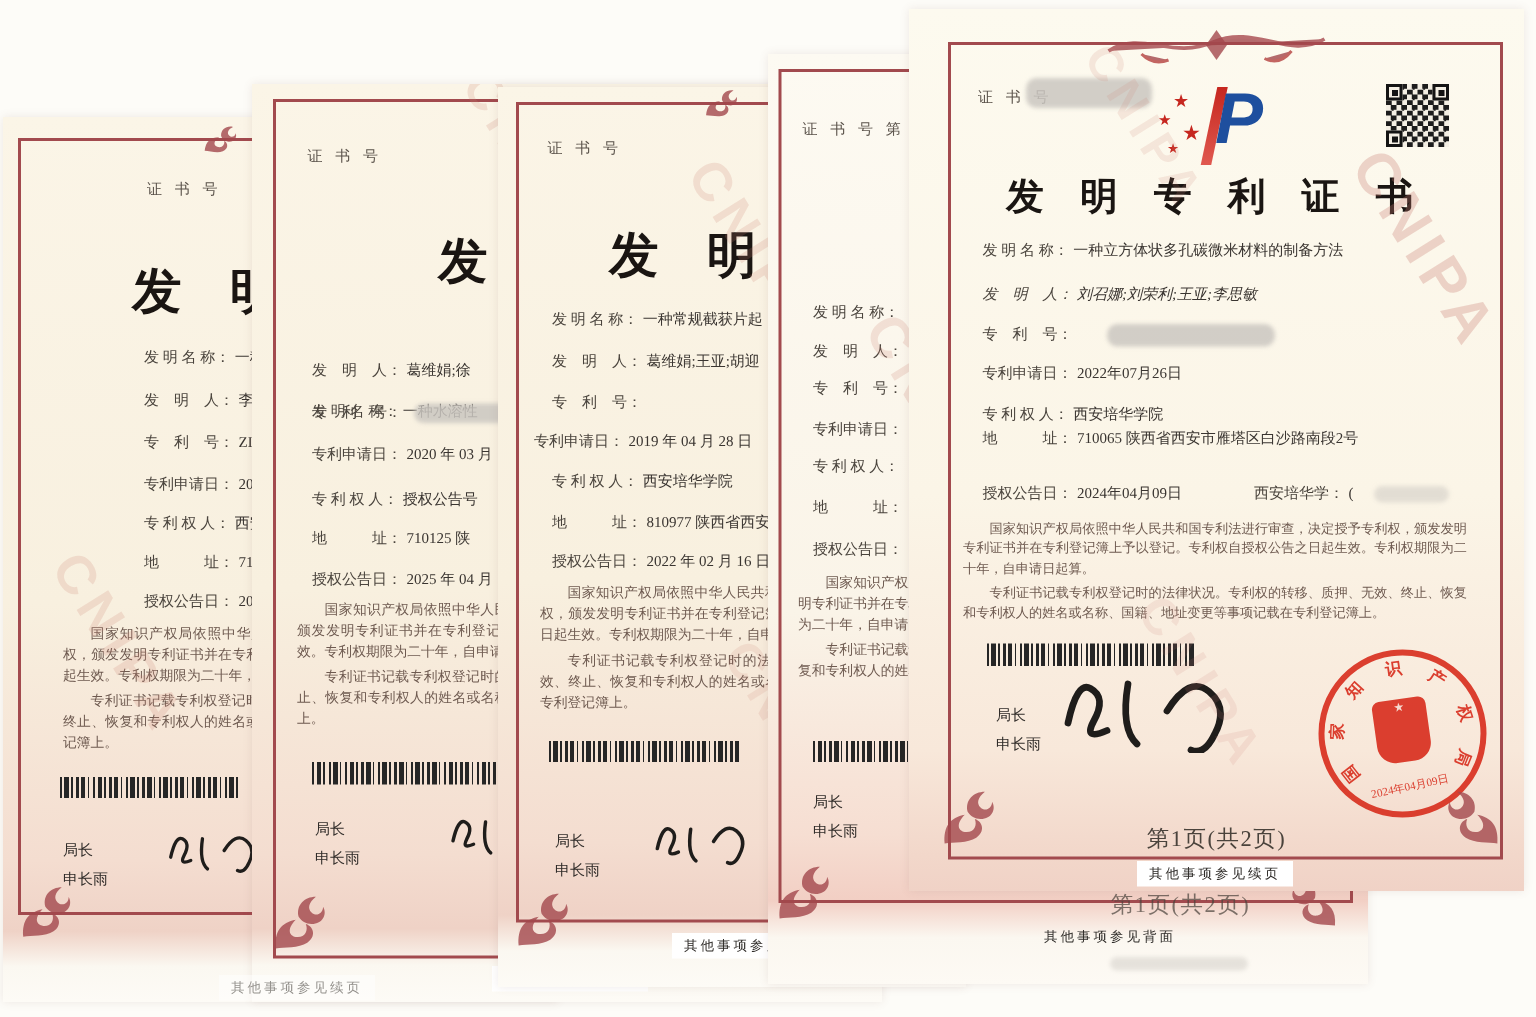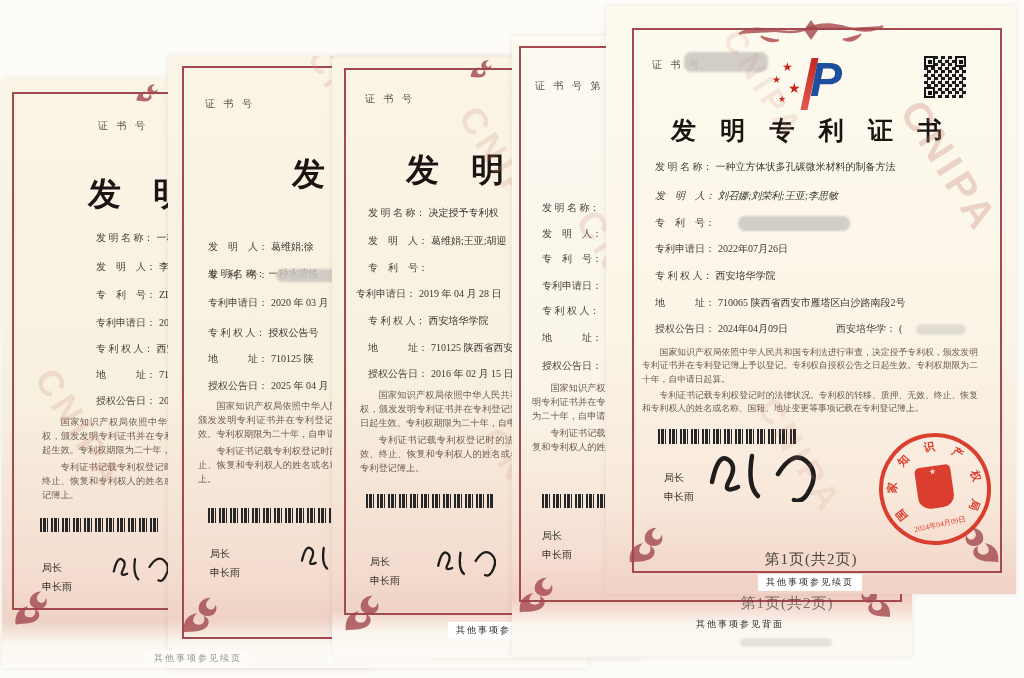--- a/index.html
+++ b/index.html
@@ -122,27 +122,27 @@
   <div class="caption" style="left:146px;top:650px;z-index:3;opacity:.5;filter:blur(.4px);">其他事项参见续页</div>
 
   <div class="cert paper13" style="left:332px;top:58px;width:312px;height:600px;z-index:4;">
     <div class="frame" style="left:12px;top:10px;right:10px;bottom:43px;"></div>
     <svg class="flo" style="left:130px;top:-2px;width:40px;height:26px;transform:rotate(10deg);" viewBox="0 0 48 48">
         <path d="M6 42 C5 30 10 24 20 22 C14 28 15 33 20 34 C26 35 29 30 27 25 C33 27 34 34 28 38 C22 42 12 41 6 42 Z"></path>
         <path d="M22 20 C20 12 26 6 34 6 C29 10 28 14 31 17 C34 20 39 18 39 13 C42 18 39 25 31 25 C27 25 24 23 22 20 Z"></path>
       </svg>
     <div class="certno" style="left:33px;top:34px;">证 书 号</div>
     <div class="title t-big" style="left:74px;top:90px;">发 明 专 利 证 书</div>
-    <div class="row" style="left:36px;top:148px;"><span class="lb">发 明 名 称：</span><span class="vl">决定授予专利权</span></div>
+    <div class="row" style="left:36px;top:148px;"><span class="lb">发 明 名 称：</span><span class="vl">一种常规截获片起</span></div>
     <div class="row" style="left:36px;top:176px;"><span class="lb">发　明　人：</span><span class="vl">葛维娟;王亚;胡迎</span></div>
     <div class="row" style="left:36px;top:203px;"><span class="lb">专　利　号：</span><span class="vl"></span></div>
     <div class="row" style="left:24px;top:229px;"><span class="lb">专利申请日：</span><span class="vl">2019 年 04 月 28 日</span></div>
     <div class="row" style="left:36px;top:256px;"><span class="lb">专 利 权 人：</span><span class="vl">西安培华学院</span></div>
-    <div class="row" style="left:36px;top:283px;"><span class="lb">地　　　址：</span><span class="vl">710125 陕西省西安</span></div>
-    <div class="row" style="left:36px;top:309px;"><span class="lb">授权公告日：</span><span class="vl">2016 年 02 月 15 日</span></div>
+    <div class="row" style="left:36px;top:283px;"><span class="lb">地　　　址：</span><span class="vl">810977 陕西省西安</span></div>
+    <div class="row" style="left:36px;top:309px;"><span class="lb">授权公告日：</span><span class="vl">2022 年 02 月 16 日</span></div>
     <div class="paras" style="left:28px;top:331px;width:300px;">
         <p>国家知识产权局依照中华人民共和国专利法进行审查，决定授予专利权，颁发发明专利证书并在专利登记簿上予以登记。专利权自授权公告之日起生效。专利权期限为二十年，自申请日起算。</p>
         <p>专利证书记载专利权登记时的法律状况。专利权的转移、质押、无效、终止、恢复和专利权人的姓名或名称、国籍、地址变更等事项记载在专利登记簿上。</p>
       </div>
     <div class="barcode" style="left:34px;top:436px;width:128px;height:14px;"></div>
     <div class="director" style="left:38px;top:494px;"><span>局长</span><br><span>申长雨</span></div>
     <svg class="sig" style="left:98px;top:478px;width:82px;height:50px;" viewBox="0 0 140 60">
         <path d="M14,38 q6,-26 14,-22 q10,5 2,20 q-6,12 8,6" stroke-width="4"></path>
         <path d="M52,16 q-4,28 6,36" stroke-width="4"></path>
         <path d="M78,30 q14,-22 26,-12 q12,10 4,26 q-6,14 -14,10" stroke-width="4"></path>
@@ -217,21 +217,21 @@
           <i></i>
         </div>
     </div>
     <div class="title t-main" style="top:108px;">发 明 专 利 证 书</div>
     <div class="row" style="left:49px;top:154px;font-family:Liberation Serif, serif;"><span class="lb">发 明 名 称：</span><span class="vl">一种立方体状多孔碳微米材料的制备方法</span></div>
     <div class="row" style="left:49px;top:183px;font-style:italic;"><span class="lb">发　明　人：</span><span class="vl">刘召娜;刘荣利;王亚;李思敏</span></div>
     <div class="row" style="left:49px;top:210px;"><span class="lb">专　利　号：</span><span class="vl"></span></div>
     <div class="redact" style="left:132px;top:210px;width:112px;height:15px;"></div>
     <div class="row" style="left:49px;top:236px;"><span class="lb">专利申请日：</span><span class="vl">2022年07月26日</span></div>
     <div class="row" style="left:49px;top:263px;"><span class="lb">专 利 权 人：</span><span class="vl">西安培华学院</span></div>
-    <div class="row" style="left:49px;top:290px;"><span class="lb">地　　　址：</span><span class="vl">710065 陕西省西安市雁塔区白沙路南段2号</span></div>
+    <div class="row" style="left:49px;top:279px;"><span class="lb">地　　　址：</span><span class="vl">710065 陕西省西安市雁塔区白沙路南段2号</span></div>
     <div class="row" style="left:49px;top:316px;"><span class="lb">授权公告日：</span><span class="vl">2024年04月09日</span></div>
     <div class="row" style="left:230px;top:316px;"><span class="lb">西安培华学：</span><span class="vl">(</span></div>
     <div class="redact" style="left:310px;top:318px;width:50px;height:11px;opacity:.5;"></div>
     <div class="paras small" style="left:36px;top:340px;width:336px;">
         <p>国家知识产权局依照中华人民共和国专利法进行审查，决定授予专利权，颁发发明专利证书并在专利登记簿上予以登记。专利权自授权公告之日起生效。专利权期限为二十年，自申请日起算。</p>
         <p>专利证书记载专利权登记时的法律状况。专利权的转移、质押、无效、终止、恢复和专利权人的姓名或名称、国籍、地址变更等事项记载在专利登记簿上。</p>
       </div>
     <div class="barcode" style="left:52px;top:423px;width:138px;height:15px;"></div>
     <div class="director" style="left:58px;top:462px;"><span>局长</span><br><span>申长雨</span></div>
     <svg class="sig" style="left:92px;top:436px;width:140px;height:60px;" viewBox="0 0 140 60">

